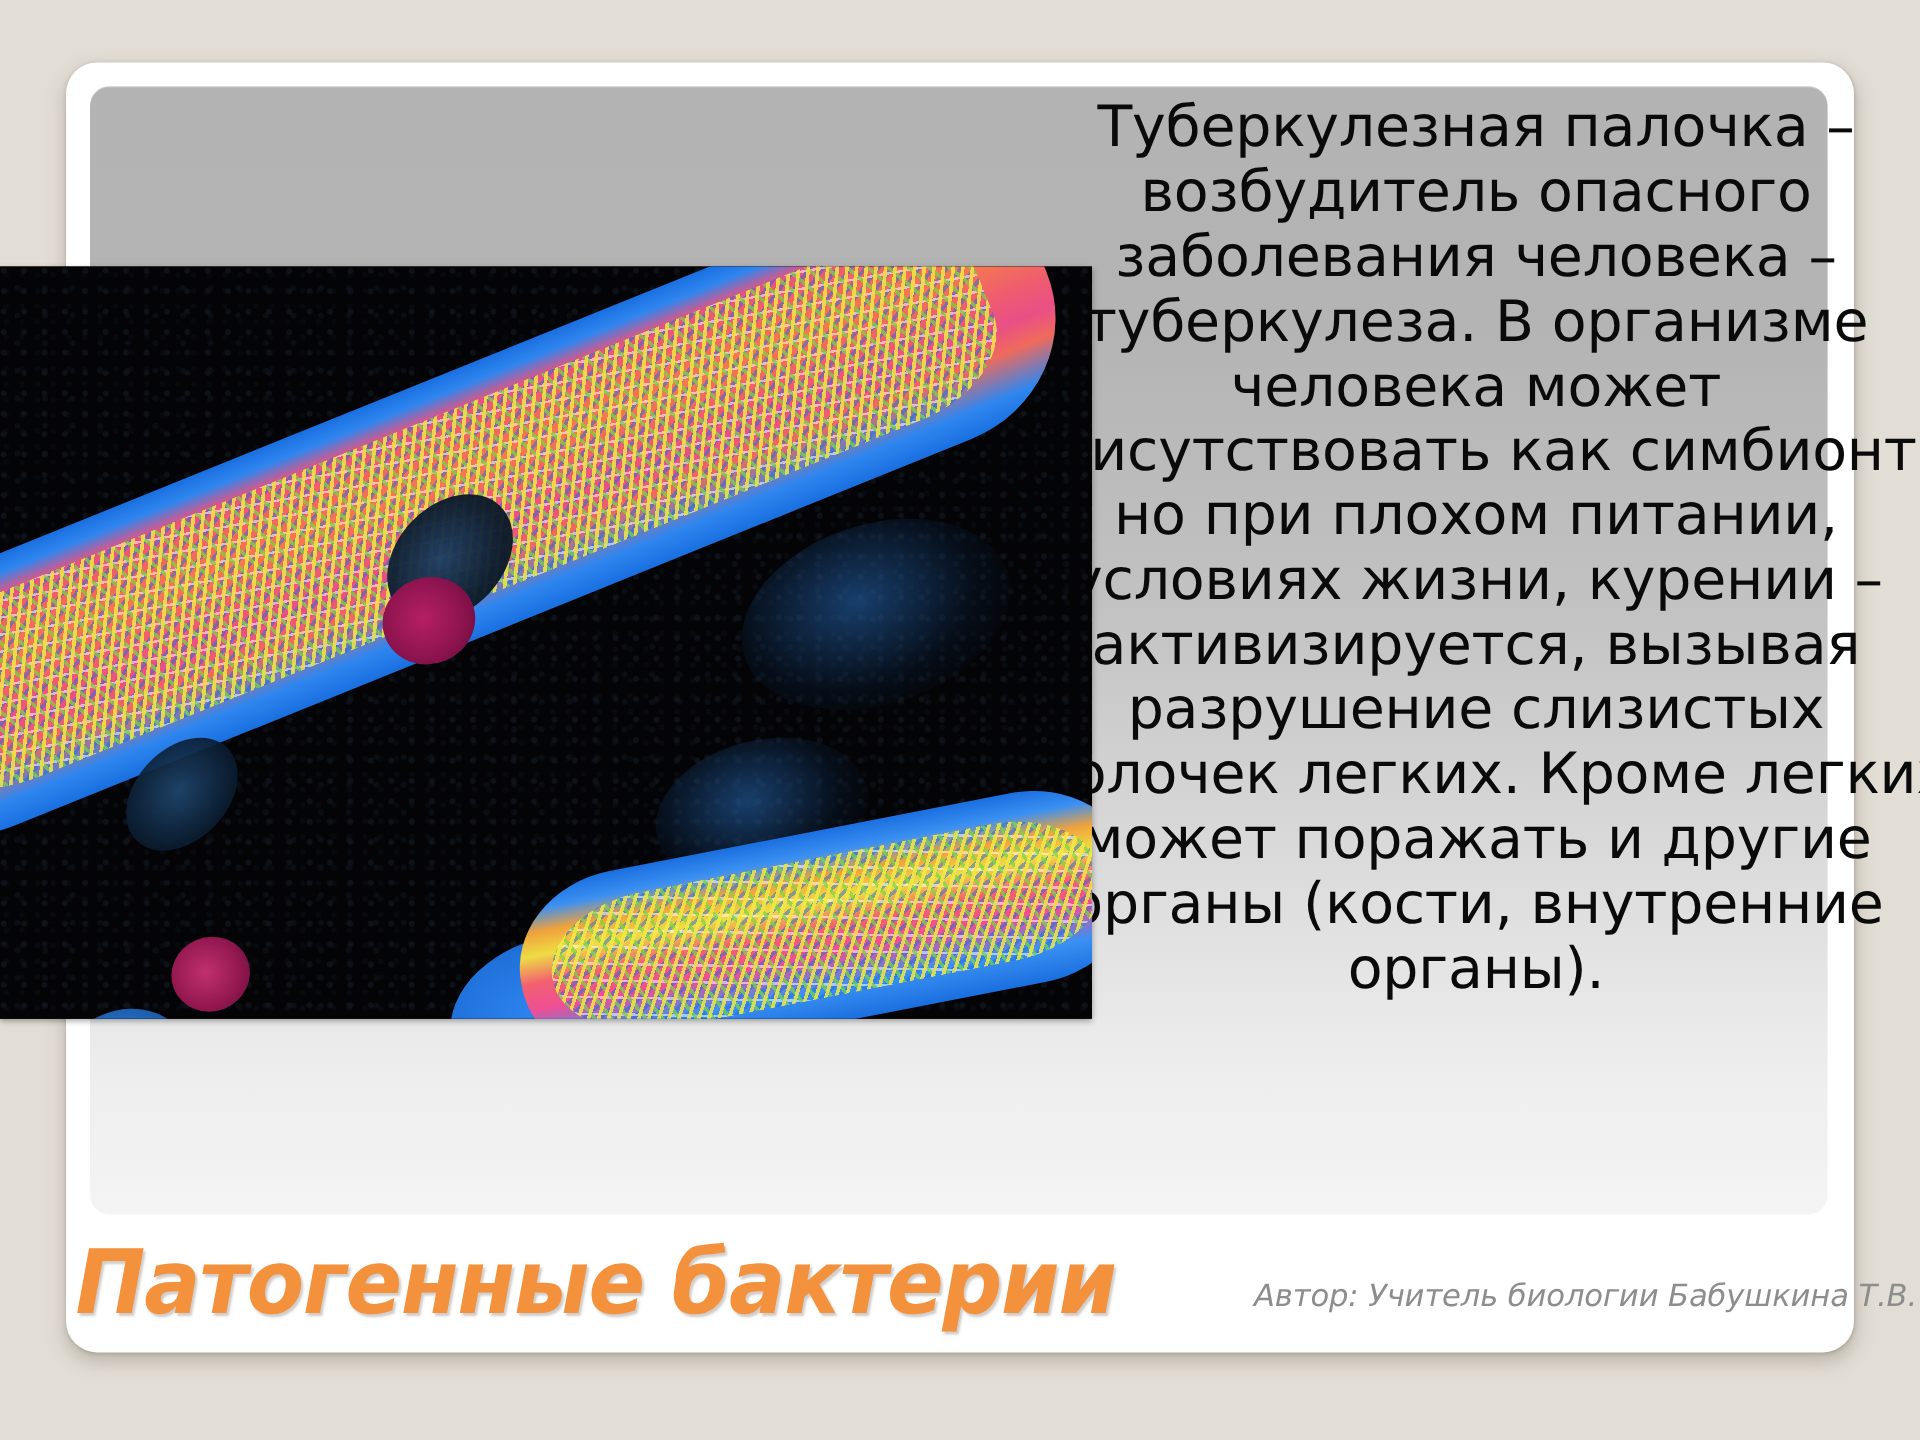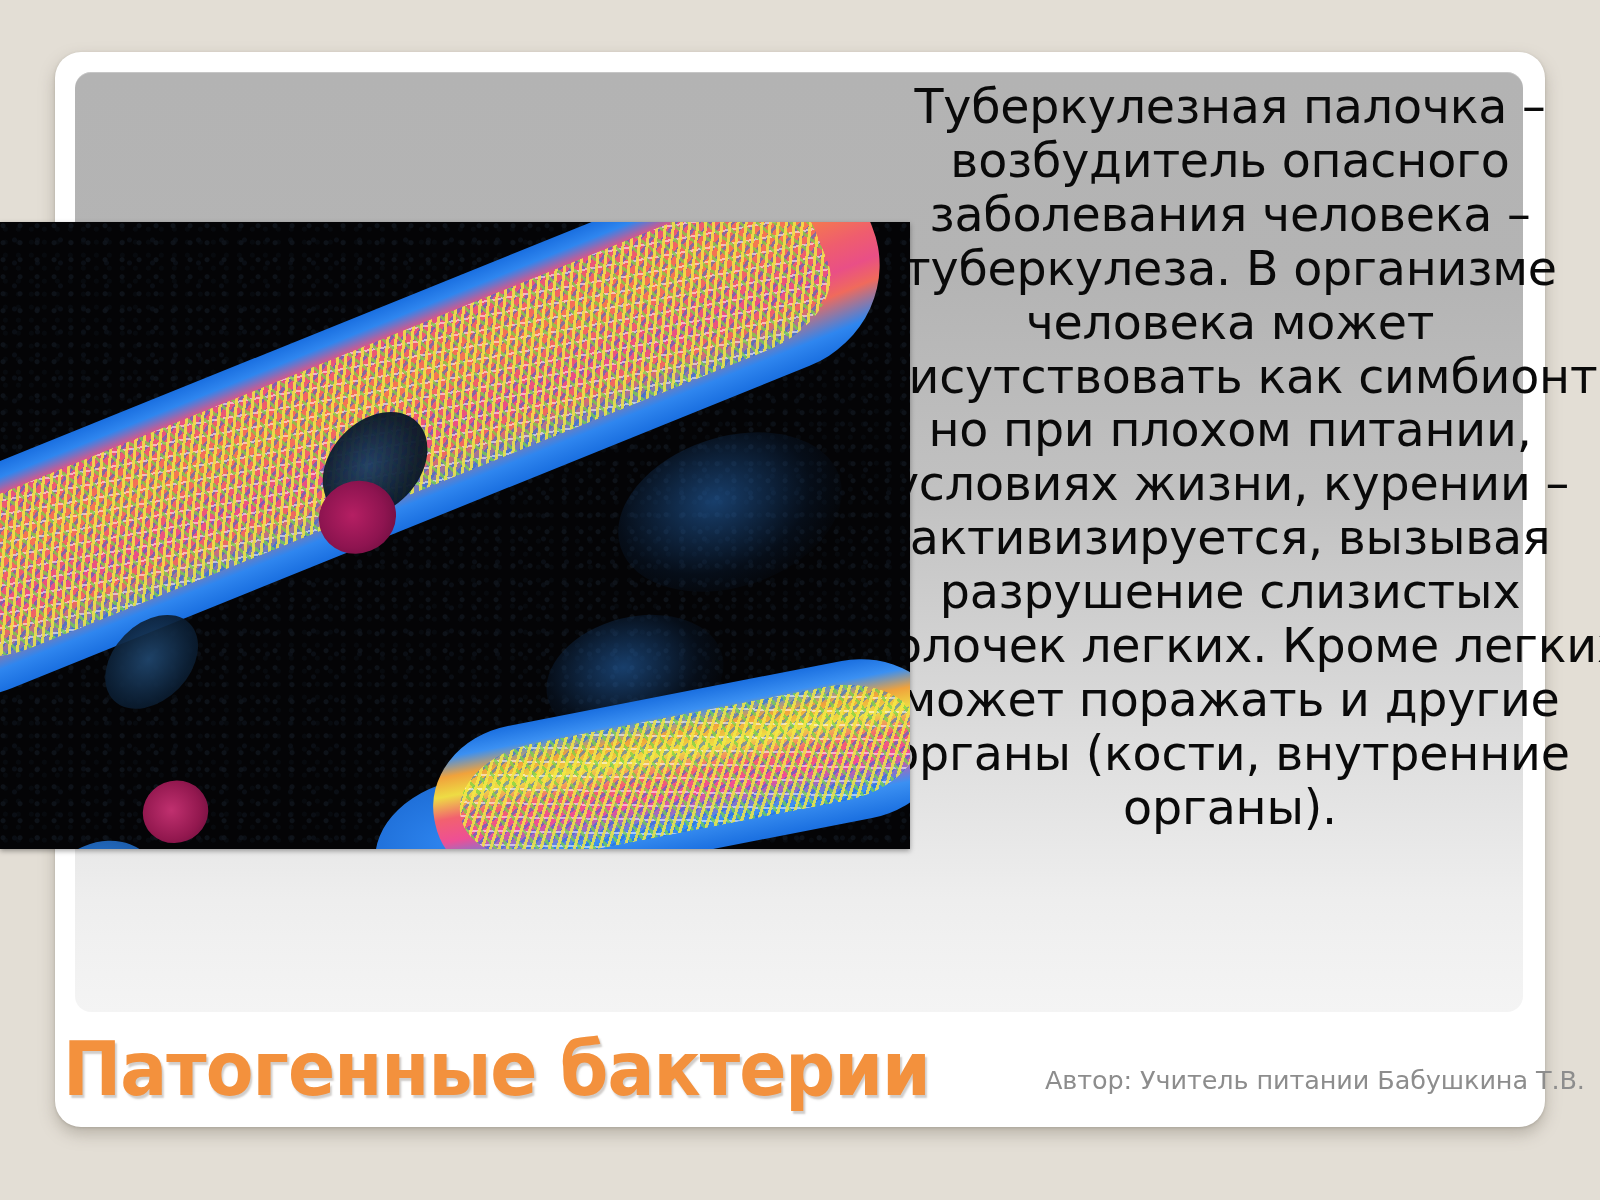--- a/index.html
+++ b/index.html
@@ -205,20 +205,21 @@
   .ghost-a { left: 615px; top: 215px; width: 230px; height: 150px; transform: rotate(-18deg);}
   .ghost-b { left: 545px; top: 395px; width: 180px; height: 120px; transform: rotate(-14deg);}
 
   
   .title-row {
     position: absolute;
     left: 0;
     top: 975px;
     width: 100%;
     height: 95px;
+    font-style: italic;
   }
   .slide-title {
     position: absolute;
     left: 8px;
     top: 2px;
     font-family: "DejaVu Sans", "Liberation Sans", sans-serif;
     font-weight: bold;
     font-size: 74px;
     line-height: 80px;
     color: #f3913d;
@@ -275,17 +276,17 @@
           </div>
         </div>
       </div>
 
       <div class="body-text">Туберкулезная палочка – возбудитель опасного заболевания человека – туберкулеза. В организме человека может присутствовать как симбионт, но при плохом питании, условиях жизни, курении – активизируется, вызывая разрушение слизистых оболочек легких. Кроме легких может поражать и другие органы (кости, внутренние органы).</div>
 
     </div>
 
     <div class="title-row">
       <div class="slide-title">Патогенные бактерии</div>
-      <div class="slide-author">Автор: Учитель питании Бабушкина Т.В.</div>
+      <div class="slide-author">Автор: Учитель биологии Бабушкина Т.В.</div>
     </div>
 
   </div>
 </div>
 
 </body></html>

